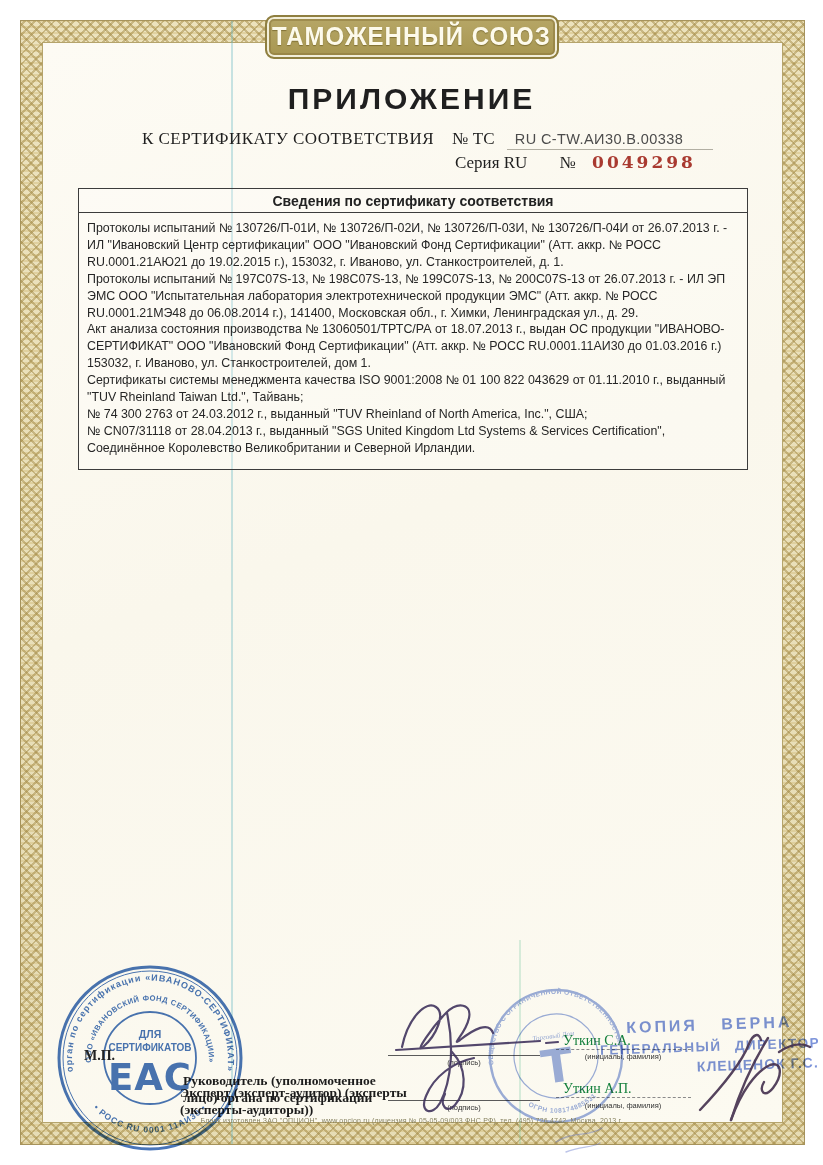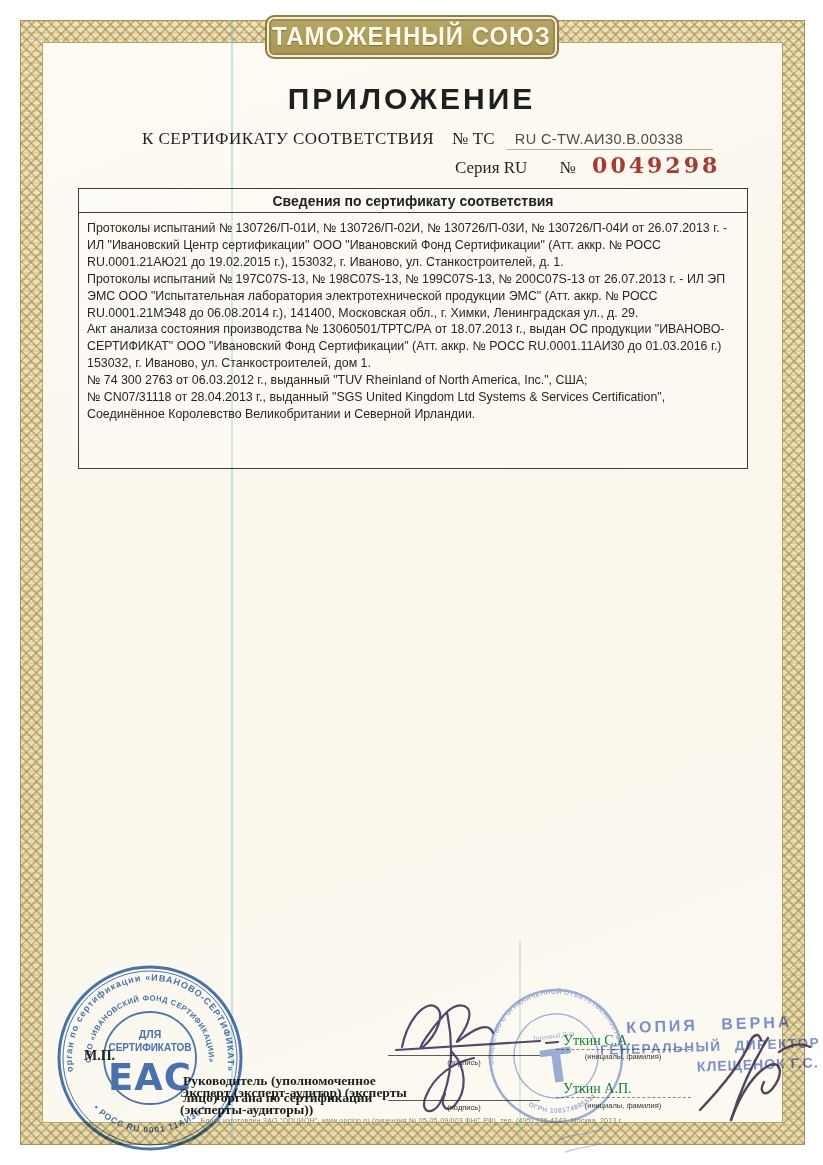--- a/index.html
+++ b/index.html
@@ -65,21 +65,21 @@
     border-bottom:1px solid #b2 afa3;border-bottom:1px solid #b2afa3;
     font-family:"Liberation Sans",sans-serif;font-size:14.5px;color:#4c4c4c;letter-spacing:.4px;
   }
   .series-line{
     position:absolute;top:152px;left:455px;
     font-family:"Liberation Serif",serif;font-size:17px;color:#1f1f1f;white-space:nowrap;
   }
   .series-line .nsign{margin-left:28px;}
   .series-line .serial{
     margin-left:12px;font-family:"DejaVu Serif",serif;font-weight:700;
-    font-size:22px;letter-spacing:3px;color:#a93a30;
+    font-size:17px;letter-spacing:3px;color:#a93a30;
   }
 
   
   .infobox{
     position:absolute;left:78px;top:188px;width:668px;
     border:1.5px solid #3c3c3c;background:rgba(255,255,255,.25);
   }
   .infobox-header{
     text-align:center;font-weight:700;font-size:14px;color:#222;
     padding:4px 0 3px 0;border-bottom:1.5px solid #3c3c3c;
@@ -150,21 +150,22 @@
     <span class="nsign">№</span>
     <span class="serial">0049298</span>
   </div>
 
   <div class="infobox">
     <div class="infobox-header">Сведения по сертификату соответствия</div>
     <div class="infobox-body">
       <p>Протоколы испытаний № 130726/П-01И, № 130726/П-02И, № 130726/П-03И, № 130726/П-04И от 26.07.2013 г. - ИЛ "Ивановский Центр сертификации" ООО "Ивановский Фонд Сертификации" (Атт. аккр. № РОСС RU.0001.21АЮ21 до 19.02.2015 г.), 153032, г. Иваново, ул. Станкостроителей, д. 1.</p>
       <p>Протоколы испытаний № 197C07S-13, № 198C07S-13, № 199C07S-13, № 200C07S-13 от 26.07.2013 г. - ИЛ ЭП ЭМС ООО "Испытательная лаборатория электротехнической продукции ЭМС" (Атт. аккр. № РОСС RU.0001.21МЭ48 до 06.08.2014 г.), 141400, Московская обл., г. Химки, Ленинградская ул., д. 29.</p>
       <p>Акт анализа состояния производства № 13060501/ТРТС/РА от 18.07.2013 г., выдан ОС продукции "ИВАНОВО-СЕРТИФИКАТ" ООО "Ивановский Фонд Сертификации" (Атт. аккр. № РОСС RU.0001.11АИ30 до 01.03.2016 г.) 153032, г. Иваново, ул. Станкостроителей, дом 1.</p>
-      <p>№ 74 300 2763 от 06.03.2012 г., выданный "TUV Rheinland of North America, Inc.", США;</p>
+      <p>Сертификаты системы менеджмента качества ISO 9001:2008 № 01 100 822 043629 от 01.11.2010 г., выданный "TUV Rheinland Taiwan Ltd.", Тайвань;</p>
+      <p>№ 74 300 2763 от 24.03.2012 г., выданный "TUV Rheinland of North America, Inc.", США;</p>
       <p>№ CN07/31118 от 28.04.2013 г., выданный "SGS United Kingdom Ltd Systems &amp; Services Certification", Соединённое Королевство Великобритании и Северной Ирландии.</p>
     </div>
   </div>
 
   <svg class="stamp-round" viewBox="0 0 188 188">
     <defs>
       <path id="arcOuterTop" d="M 21 122 A 78 78 0 1 1 167 122"></path>
       <path id="arcOuterBottom" d="M 24 125 A 78 78 0 0 0 164 125"></path>
       <path id="arcInnerTop" d="M 39 117 A 59 59 0 1 1 149 117"></path>
     </defs>

